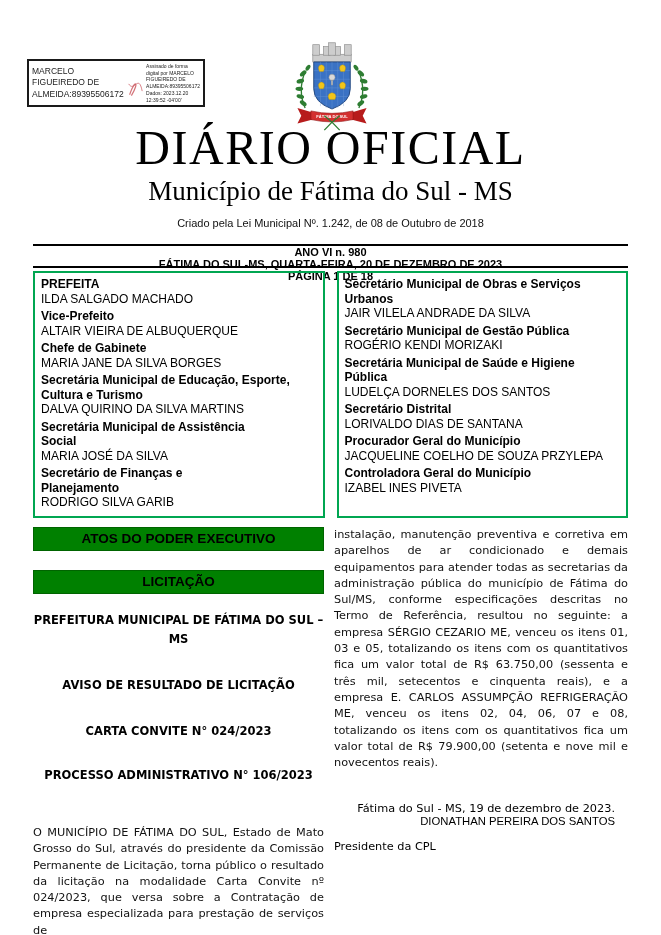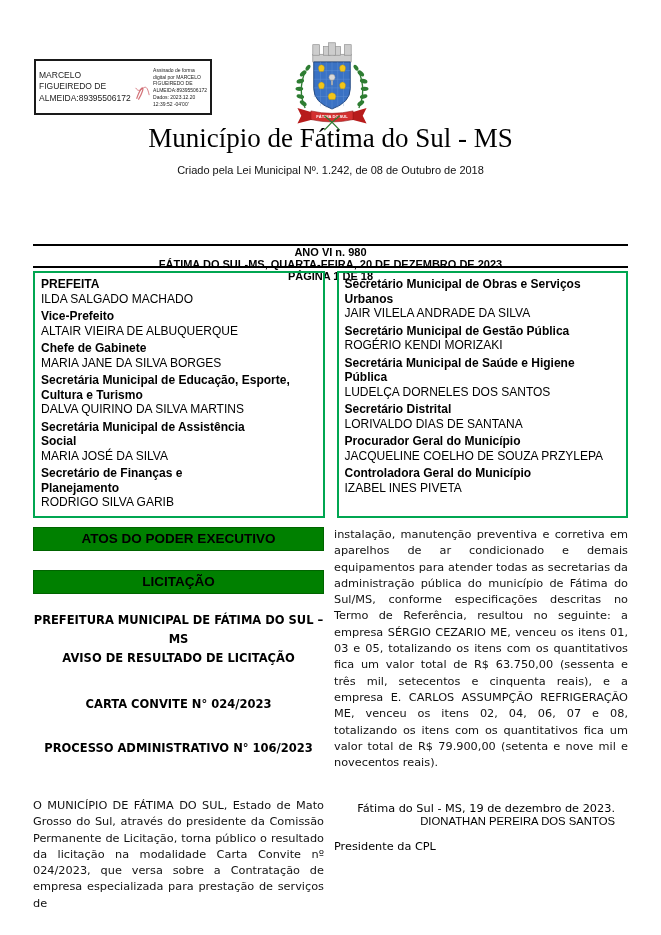--- a/index.html
+++ b/index.html
@@ -5,21 +5,21 @@
   * { margin:0; padding:0; box-sizing:border-box; }
   html,body { background:#e8e8e8; }
   .page {
     position:relative; width:661px; height:935px; background:#ffffff;
     margin:0 auto; outline:1px solid #cfcfcf; overflow:hidden;
     font-family:"Liberation Sans", sans-serif; color:#000;
   }
 
   
   .sig-box {
-    position:absolute; left:34px; top:59px; width:178px; height:56px;
+    position:absolute; left:27px; top:59px; width:178px; height:48px;
     border:2px solid #1a1a1a; display:flex; align-items:center; padding:2px 3px; gap:2px;
   }
   .sig-name { width:102px; font-size:8.5px; line-height:1.3; color:#222; }
   .sig-flourish { flex:0 0 18px; height:34px; }
   .sig-details { flex:1; font-size:5px; line-height:1.35; color:#222; }
 
   
   .coa { position:absolute; left:284px; top:38px; width:96px; height:94px; }
 
   
@@ -57,21 +57,21 @@
     background:#008000; color:#000; font-weight:bold; text-align:center;
     font-size:13.5px; padding:3px 0 4px; border:1px solid #006400;
   }
   .banner + .banner-gap { height:19px; }
 
   .heading {
     font-family:"DejaVu Sans", sans-serif; font-weight:bold; font-size:11.5px;
     text-align:center; line-height:19px; white-space:pre-line;
   }
   .h-org { margin-top:17px; }
-  .h-aviso { }
+  .h-aviso { margin-top:27px; }
   .h-carta { margin-top:27px;text-align:center; }
   .h-proc { margin-top:25px; }
 
   .body-text {
     font-family:"DejaVu Sans", sans-serif; font-size:11.3px; line-height:16.3px;
     text-align:justify; color:#111;
   }
   .col-left .body-text { margin-top:40px; }
 
   .dateline {
@@ -150,20 +150,21 @@
     <g>
       <polygon points="28,76 14,72 18,80 14,88 30,84" fill="#b71c1c"></polygon>
       <polygon points="72,76 86,72 82,80 86,88 70,84" fill="#b71c1c"></polygon>
       <path d="M28 75 Q50 80 72 75 L72 84 Q50 89 28 84 Z" fill="#d32f2f" stroke="#8e1515" stroke-width="0.6"></path>
       <text x="50" y="82.5" font-size="4.2" fill="#ffffff" text-anchor="middle" font-family="Liberation Sans, sans-serif" font-weight="bold">FÁTIMA DO SUL</text>
     </g>
     <path d="M42 95 Q50 86 58 80 M58 95 Q50 86 42 80" stroke="#2e7d32" stroke-width="1.3" fill="none"></path>
   </svg>
 
   <div class="masthead">
+    <div class="mast-title">DIÁRIO OFICIAL</div>
     <div class="mast-sub">Município de Fátima do Sul - MS</div>
     <div class="mast-created">Criado pela Lei Municipal Nº. 1.242, de 08 de Outubro de 2018</div>
   </div>
 
   <div class="info-bar">
     <span>ANO VI n. 980</span>
     <span>FÁTIMA DO SUL-MS, QUARTA-FEIRA, 20 DE DEZEMBRO DE 2023</span>
     <span>PÁGINA 1 DE 18</span>
   </div>
 

